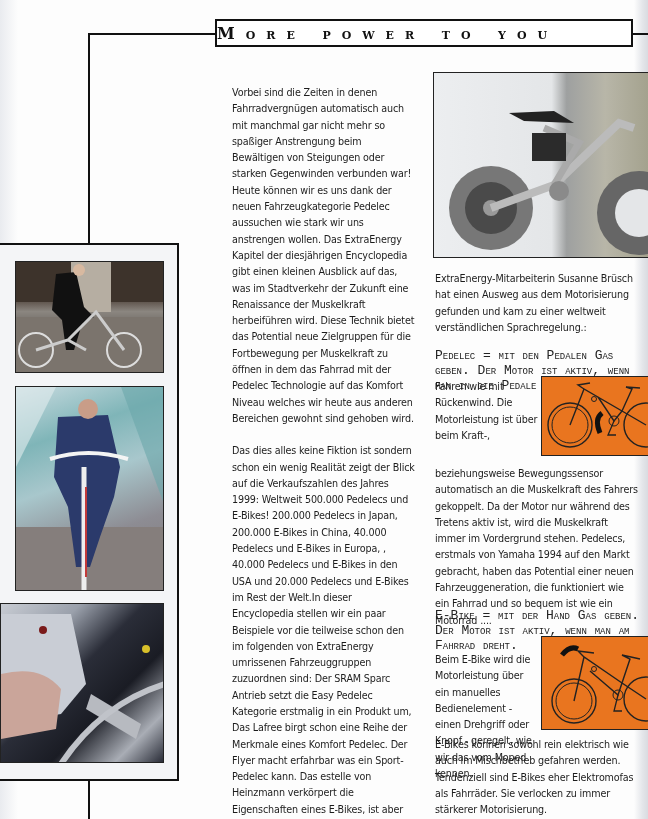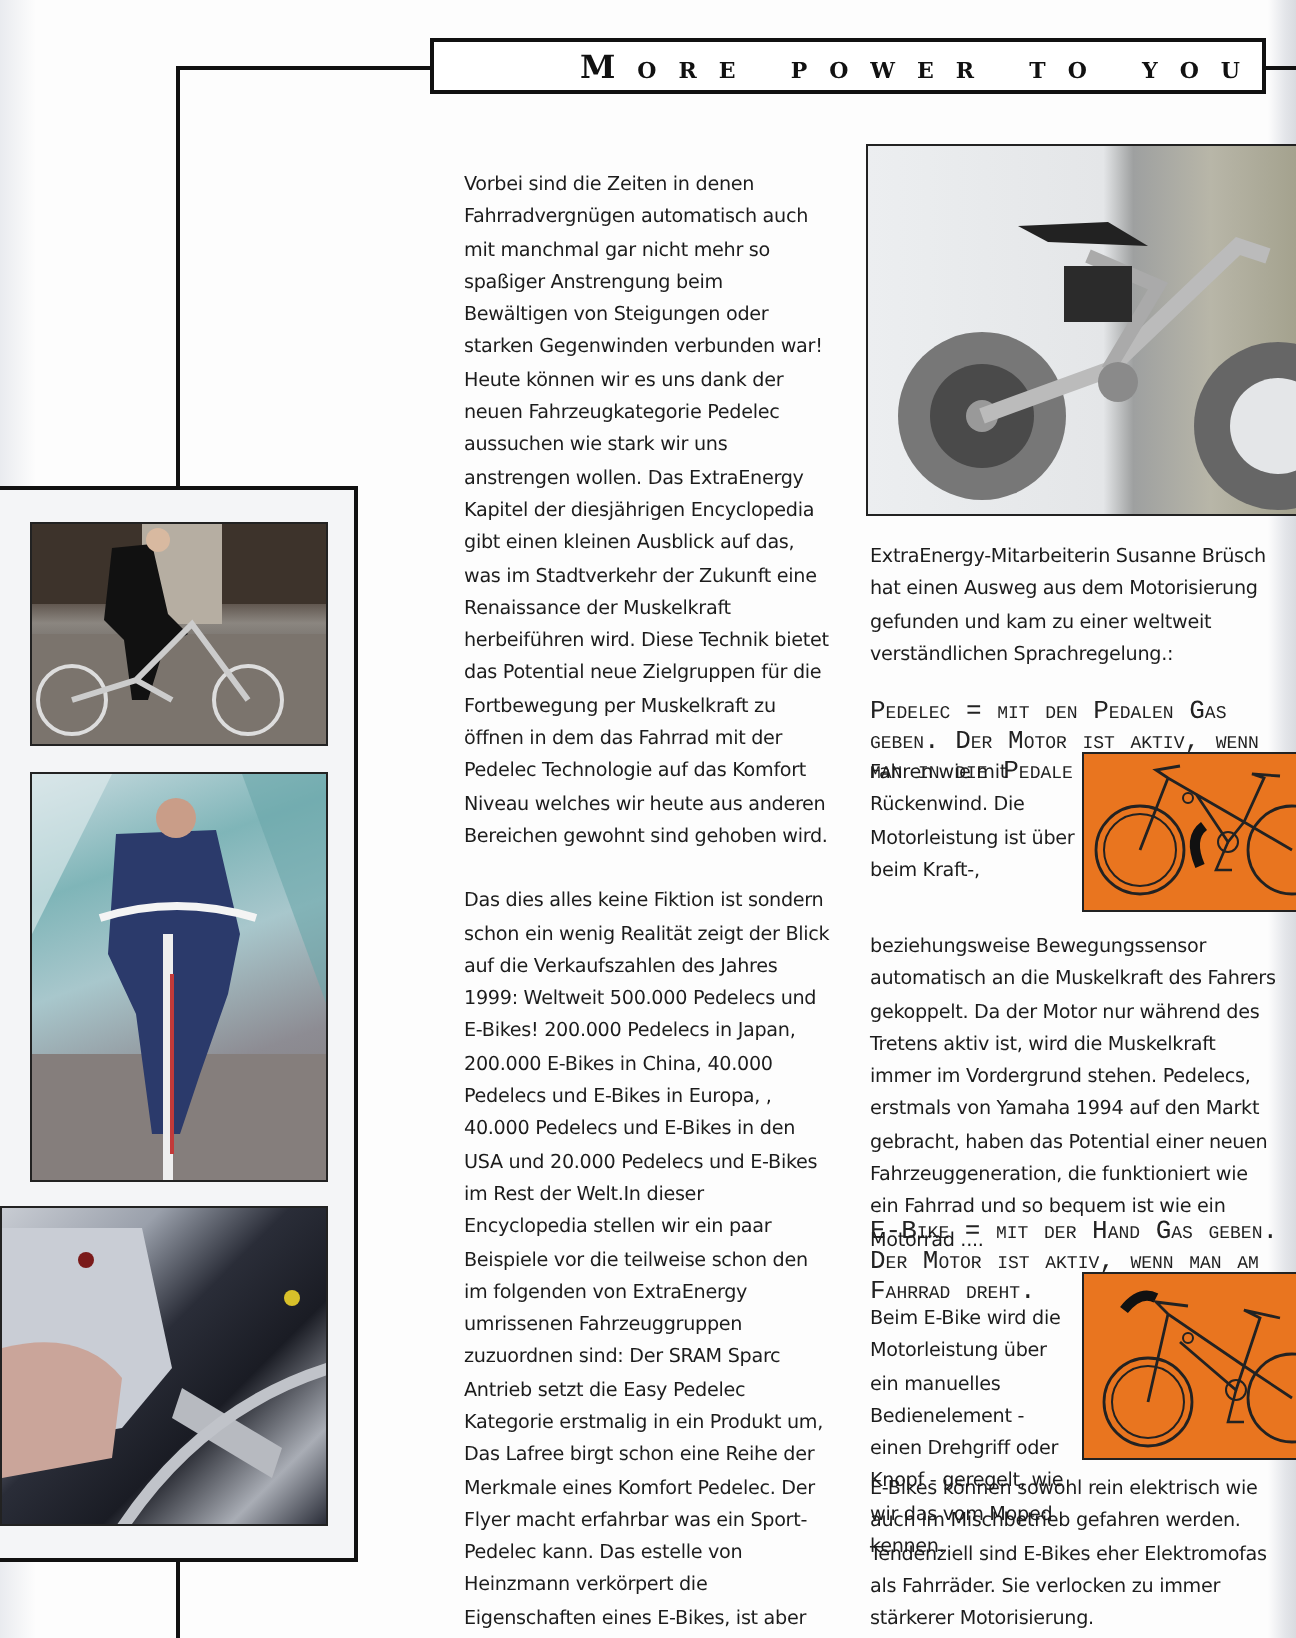--- a/index.html
+++ b/index.html
@@ -17,21 +17,21 @@
     position:absolute; left:0; top:0; width:18px; height:819px;
     background:linear-gradient(to right, #e9ebef, #fdfdfd);
   }
   .frame-top { position:absolute; left:88px; top:33px; width:128px; height:2px; background:#111; }
   .frame-left-top { position:absolute; left:88px; top:33px; width:2px; height:211px; background:#111; }
   .frame-left-bottom { position:absolute; left:88px; top:780px; width:2px; height:39px; background:#111; }
   .frame-right-stub { position:absolute; left:632px; top:33px; width:16px; height:2px; background:#111; }
   .title-box {
     position:absolute; left:215px; top:19px; width:418px; height:28px;
     border:2px solid #111; background:#fff; box-sizing:border-box;
-    display:flex; align-items:center; justify-content:flex-end;
+    display:flex; align-items:center; justify-content:flex-start;
   }
   .title-text {
     font-family:"DejaVu Serif", serif; font-variant:small-caps; font-weight:bold;
     font-size:16px; letter-spacing:11px; color:#111; white-space:nowrap;
   }
   .photo-panel {
     position:absolute; left:0; top:243px; width:179px; height:538px;
     background:#f4f5f7; border:2px solid #111; border-left:none; box-sizing:border-box;
   }
   .photo { position:absolute; border:1px solid #222; box-sizing:border-box; overflow:hidden; }

